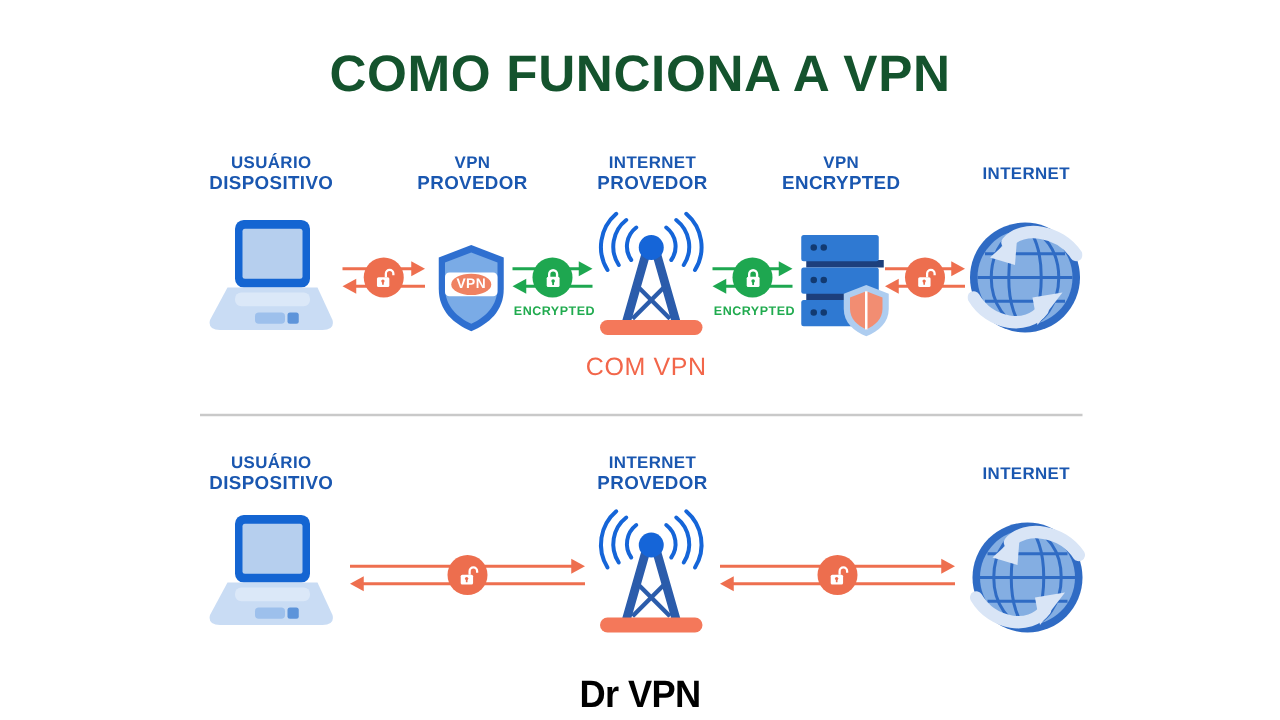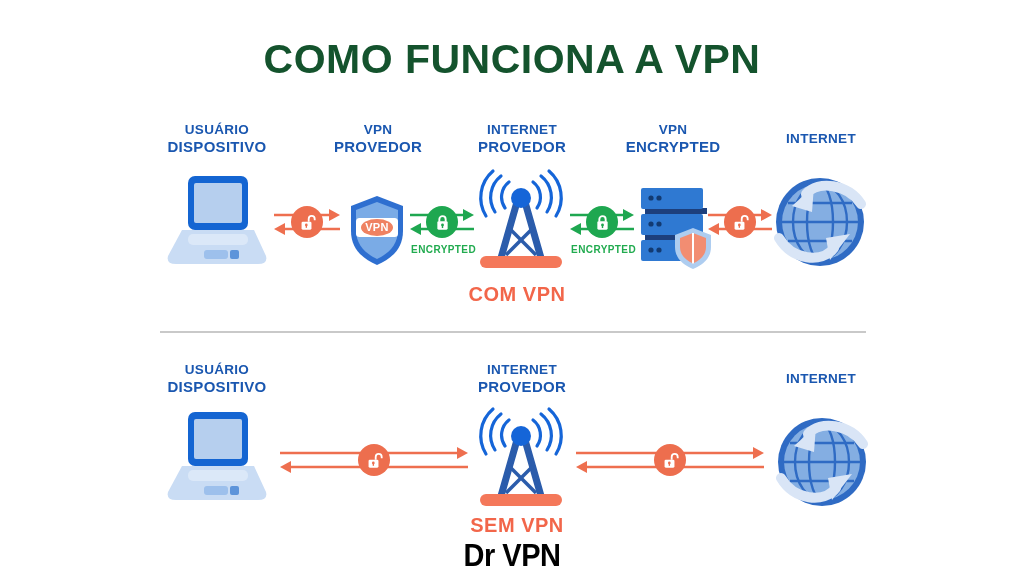--- a/index.html
+++ b/index.html
@@ -14,21 +14,21 @@
   .icon{position:absolute;}
   .connector{position:absolute;height:36px;}
   .connector svg.arrows{position:absolute;left:0;top:0;}
   .lock-badge{position:absolute;left:50%;top:50%;width:32px;height:32px;margin:-16px 0 0 -16px;
               border-radius:50%;display:flex;align-items:center;justify-content:center;}
   .lock-badge.orange{background:#ed6e4e;}
   .lock-badge.green{background:#1ea750;}
   .lock-badge svg{width:19px;height:19px;}
   .enc-label{position:absolute;left:0;top:40px;width:100%;text-align:right;white-space:nowrap;
              font-size:10px;font-weight:700;color:#21ab4f;letter-spacing:0.4px;}
-  .caption{position:absolute;width:200px;text-align:center;font-size:20px;font-weight:700;
+  .caption{position:absolute;width:200px;text-align:center;font-size:20px;font-weight:400;
            color:#f2664a;letter-spacing:0.5px;}
   .divider{position:absolute;left:160px;top:331px;width:706px;height:2px;background:#c9c9c9;}
   .brand{position:absolute;left:0;right:0;top:540px;text-align:center;font-size:29px;
          font-weight:800;color:#000000;letter-spacing:-0.5px;transform:scaleY(1.05);}
   .shield-text{position:absolute;left:0;top:27px;width:100%;text-align:center;
                font-size:11px;font-weight:800;color:#ffffff;letter-spacing:0.3px;}
 </style>
 </head>
 <body>
 
@@ -286,17 +286,16 @@
     <div class="lock-badge orange">
       <svg viewBox="0 0 24 24">
         <rect x="4.5" y="11" width="12.5" height="10" rx="1.6" fill="#ffffff"></rect>
         <path d="M13.5 11 V7.5 a3.8 3.8 0 0 1 7.6 0 V9" fill="none" stroke="#ffffff" stroke-width="2.3"></path>
         <circle cx="10.5" cy="15" r="1.7" fill="#ed6e4e"></circle>
         <rect x="9.7" y="15.7" width="1.7" height="3" fill="#ed6e4e"></rect>
       </svg>
     </div>
   </div>
 
-  <div class="caption" style="left:417px;top:514px;">SEM VPN</div>
 
   <div class="brand">Dr VPN</div>
 
 </div>
 
 </body></html>

